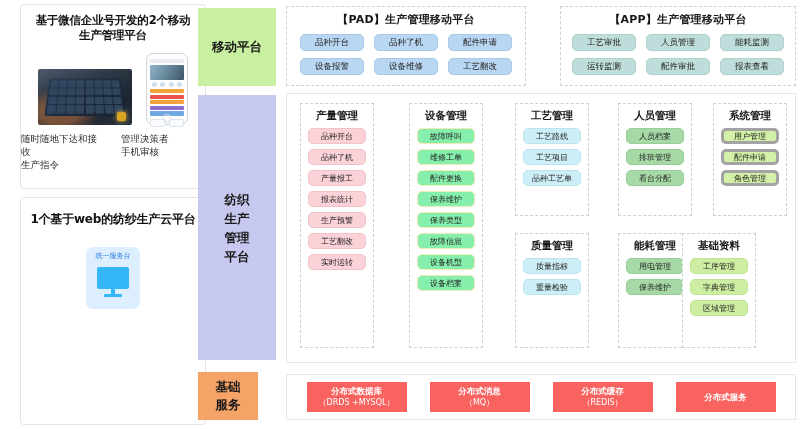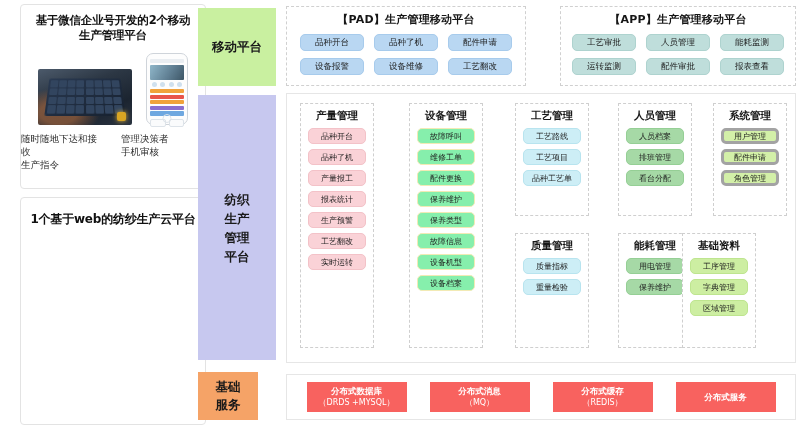--- a/index.html
+++ b/index.html
@@ -229,20 +229,28 @@
         </div>
         <div class="cap">
           <div>管理决策者</div>
           <div>手机审核</div>
         </div>
       </div>
     </div>
 
     <div class="lpanel" id="lpanel-web">
       <div class="lpanel-title one-line">1个基于web的纺纱生产云平台</div>
+      <div class="server-card">
+        <div class="sc-label">统一服务台</div>
+        <div class="monitor">
+          <div class="scr"></div>
+            <div class="neck"></div>
+            <div class="base"></div>
+        </div>
+      </div>
     </div>
   </div>
 
   <div class="band" id="band-mobile">移动平台</div>
   <div class="band" id="band-textile">
     <div>
       <div>纺织</div>
       <div>生产</div>
       <div>管理</div>
       <div>平台</div>

